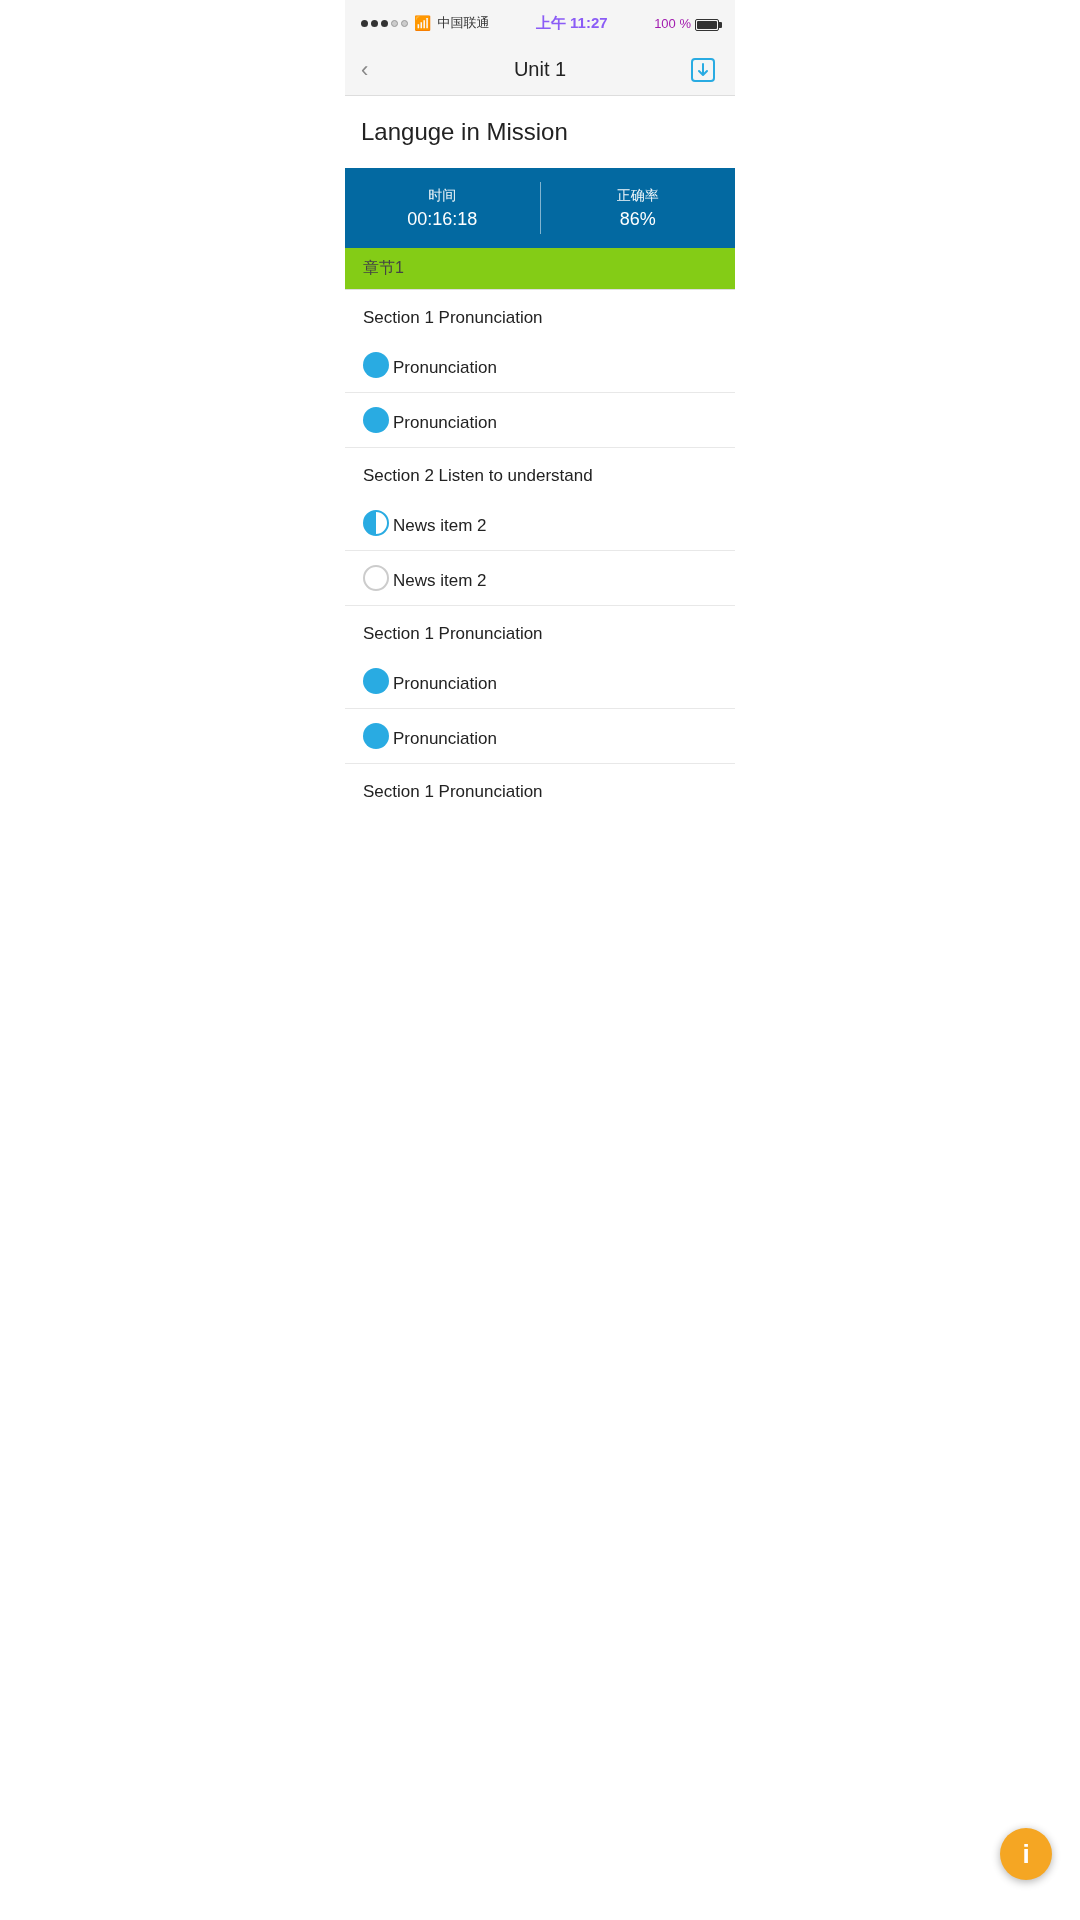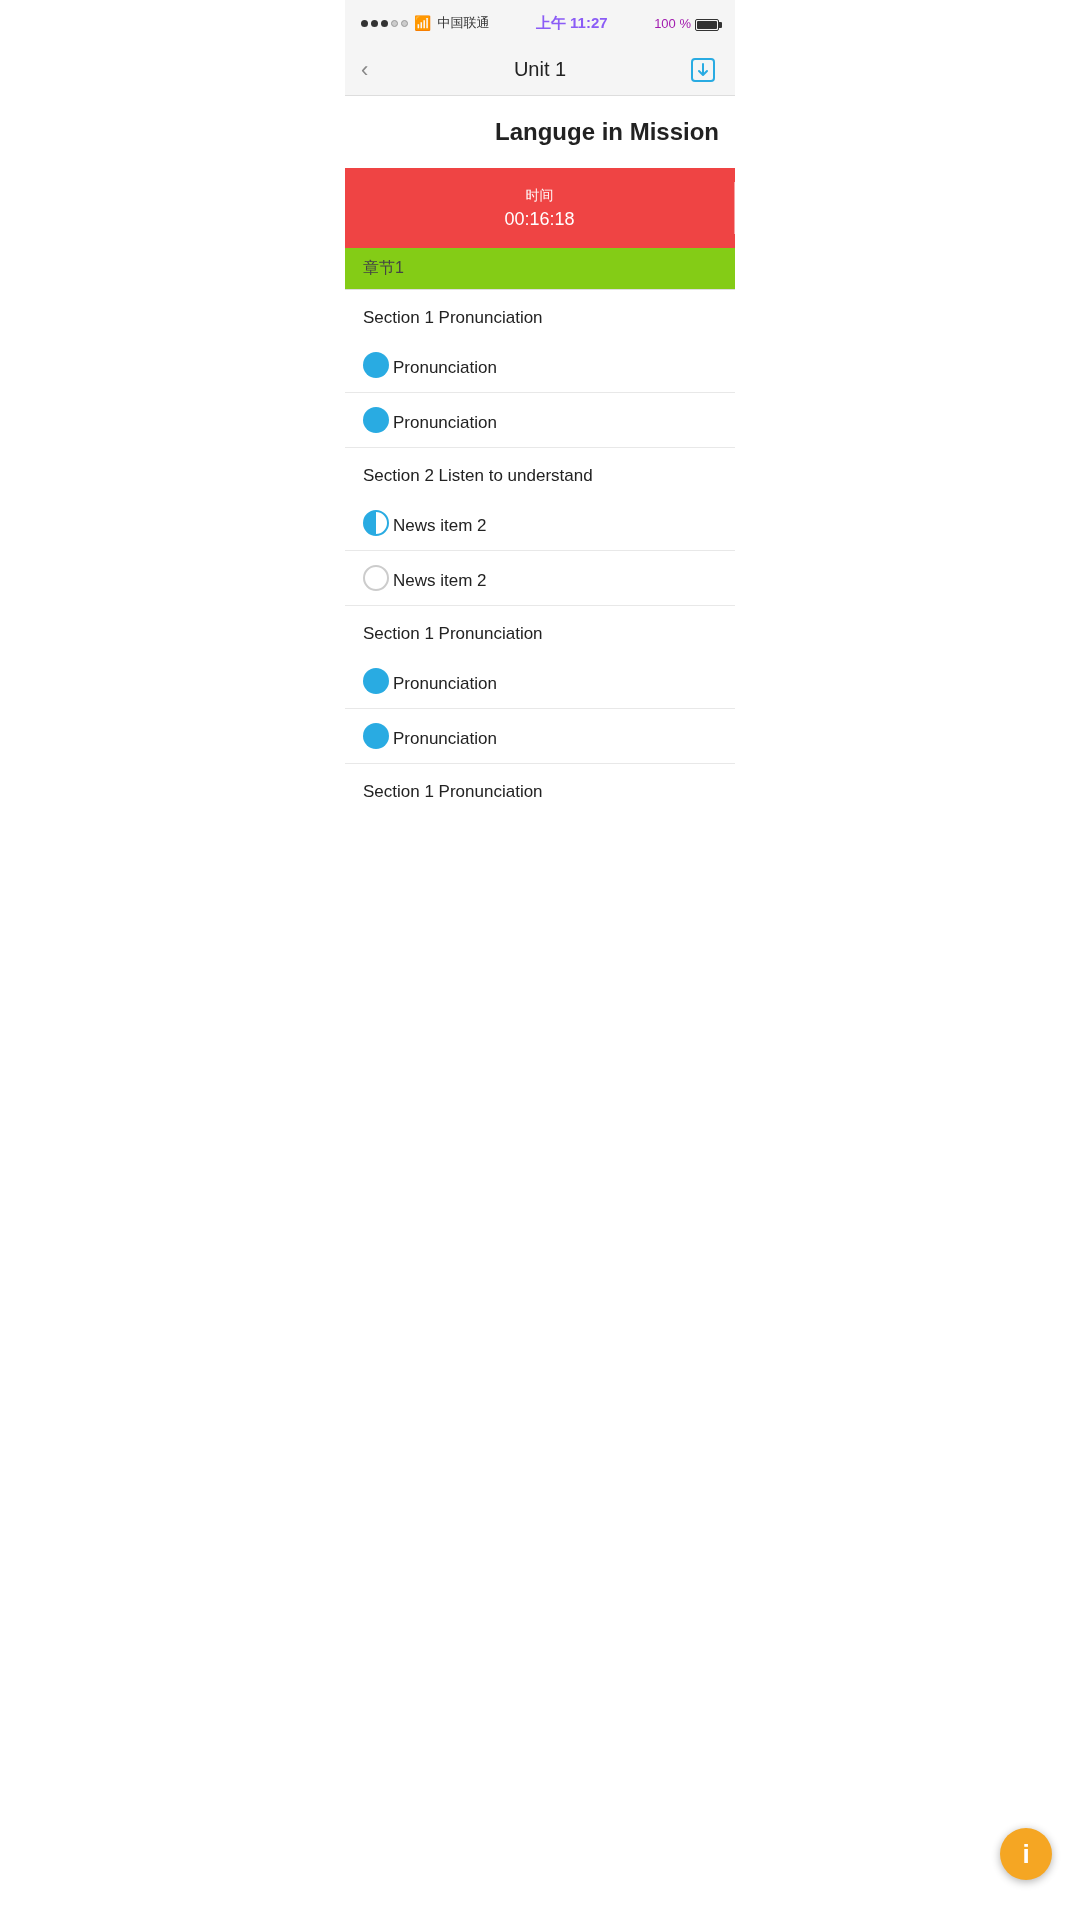--- a/index.html
+++ b/index.html
@@ -110,30 +110,30 @@
       align-items: center;
       justify-content: center;
     }
     .download-icon {
       width: 26px;
       height: 26px;
     }
 
     
     .page-title {
-      text-align: right;
+      text-align: left;
       font-size: 24px;
-      font-weight: 700;
+      font-weight: 400;
       color: #222;
       padding: 22px 16px 22px;
     }
 
     
     .stats-bar {
-      background: #ef4444;
+      background: #0369a1;
       display: flex;
       align-items: stretch;
       height: 80px;
     }
     .stat-item {
       flex: 1;
       display: flex;
       flex-direction: column;
       align-items: center;
       justify-content: center;
@@ -275,20 +275,24 @@
 </div>
 
 <div class="page-title">Languge in Mission</div>
 
 <div class="stats-bar">
   <div class="stat-item">
     <span class="stat-label">时间</span>
     <span class="stat-value">00:16:18</span>
   </div>
   <div class="stat-divider"></div>
+  <div class="stat-item">
+    <span class="stat-label">正确率</span>
+    <span class="stat-value">86%</span>
+  </div>
 </div>
 
 <div class="content-scroll">
 
   <div class="chapter-header">章节1</div>
 
   <div class="section-header">Section 1 Pronunciation</div>
   <div class="list-item">
     <div class="circle-full"></div>
     <span class="list-item-text">Pronunciation</span>

